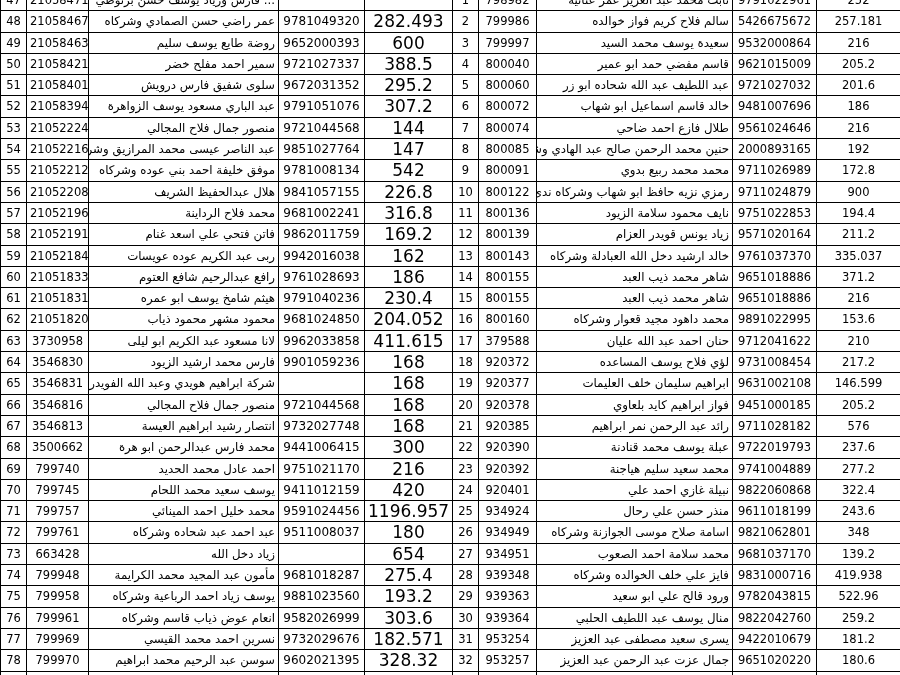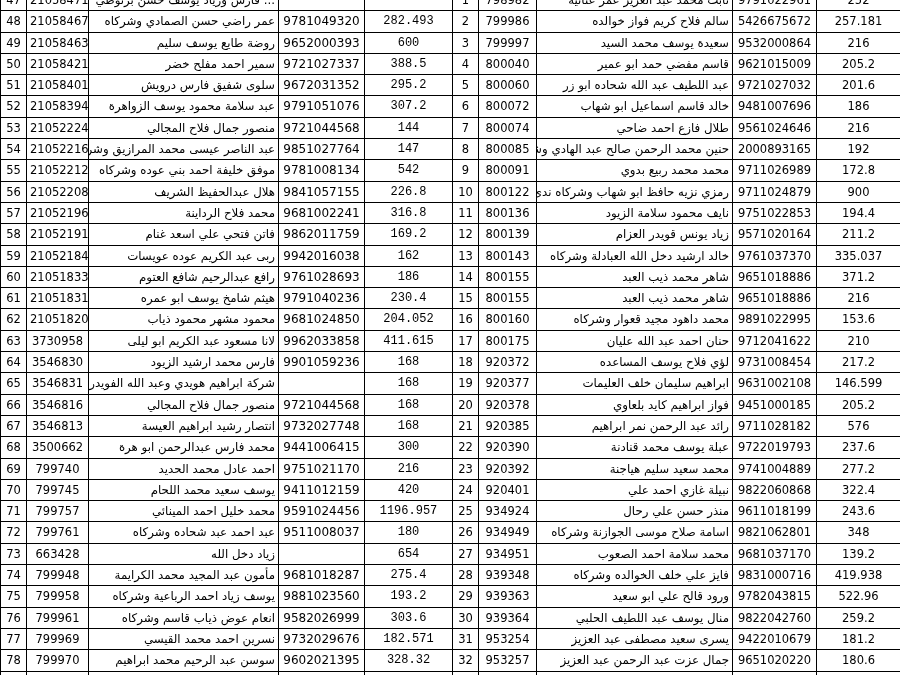--- a/index.html
+++ b/index.html
@@ -37,21 +37,21 @@
   table.grid td {
     border: 1px solid #000;
     padding: 0 3px;
     height: 20.3px;
     line-height: 20.3px;
     white-space: nowrap;
     overflow: hidden;
     background: #fff;
   }
   
-  .L .c-amount { width: 88px;  text-align: center; direction: ltr; font-size: 12px; font-family: Liberation Mono, monospace; }
+  .L .c-amount { width: 88px;  text-align: center; direction: ltr; font-size: 17px; }
   .L .c-natid  { width: 86px;  text-align: center; direction: ltr; font-size: 12px; }
   .L .c-name   { width: 190px; text-align: right;  direction: rtl; font-size: 11.8px; }
   .L .c-file   { width: 62px;  text-align: center; direction: ltr; font-size: 11.5px; }
   .L .c-seq    { width: 26px;  text-align: center; direction: ltr; font-size: 11.5px; }
 
   
   .R .c-amount { width: 84px;  text-align: center; direction: ltr; font-size: 11.5px; }
   .R .c-natid  { width: 84px;  text-align: center; direction: ltr; font-size: 11.5px; }
   .R .c-name   { width: 196px; text-align: right;  direction: rtl; font-size: 11.8px; }
   .R .c-file   { width: 58px;  text-align: center; direction: ltr; font-size: 11.5px; }
@@ -99,21 +99,21 @@
         <tr>
           <td class="c-amount">295.2</td>
           <td class="c-natid">9672031352</td>
           <td class="c-name">سلوى شفيق فارس درويش</td>
           <td class="c-file">21058401</td>
           <td class="c-seq">51</td>
         </tr>
         <tr>
           <td class="c-amount">307.2</td>
           <td class="c-natid">9791051076</td>
-          <td class="c-name">عبد سلامة محمود يوسف الزواهرة</td>
+          <td class="c-name">عبد الباري مسعود يوسف الزواهرة</td>
           <td class="c-file">21058394</td>
           <td class="c-seq">52</td>
         </tr>
         <tr>
           <td class="c-amount">144</td>
           <td class="c-natid">9721044568</td>
           <td class="c-name">منصور جمال فلاح المجالي</td>
           <td class="c-file">21052224</td>
           <td class="c-seq">53</td>
         </tr>
@@ -415,21 +415,21 @@
           <td class="c-amount">153.6</td>
           <td class="c-natid">9891022995</td>
           <td class="c-name">محمد داهود مجيد قعوار وشركاه</td>
           <td class="c-file">800160</td>
           <td class="c-seq">16</td>
         </tr>
         <tr>
           <td class="c-amount">210</td>
           <td class="c-natid">9712041622</td>
           <td class="c-name">حنان احمد عبد الله عليان</td>
-          <td class="c-file">800175</td>
+          <td class="c-file">379588</td>
           <td class="c-seq">17</td>
         </tr>
         <tr>
           <td class="c-amount">217.2</td>
           <td class="c-natid">9731008454</td>
           <td class="c-name">لؤي فلاح يوسف المساعده</td>
           <td class="c-file">920372</td>
           <td class="c-seq">18</td>
         </tr>
         <tr>

